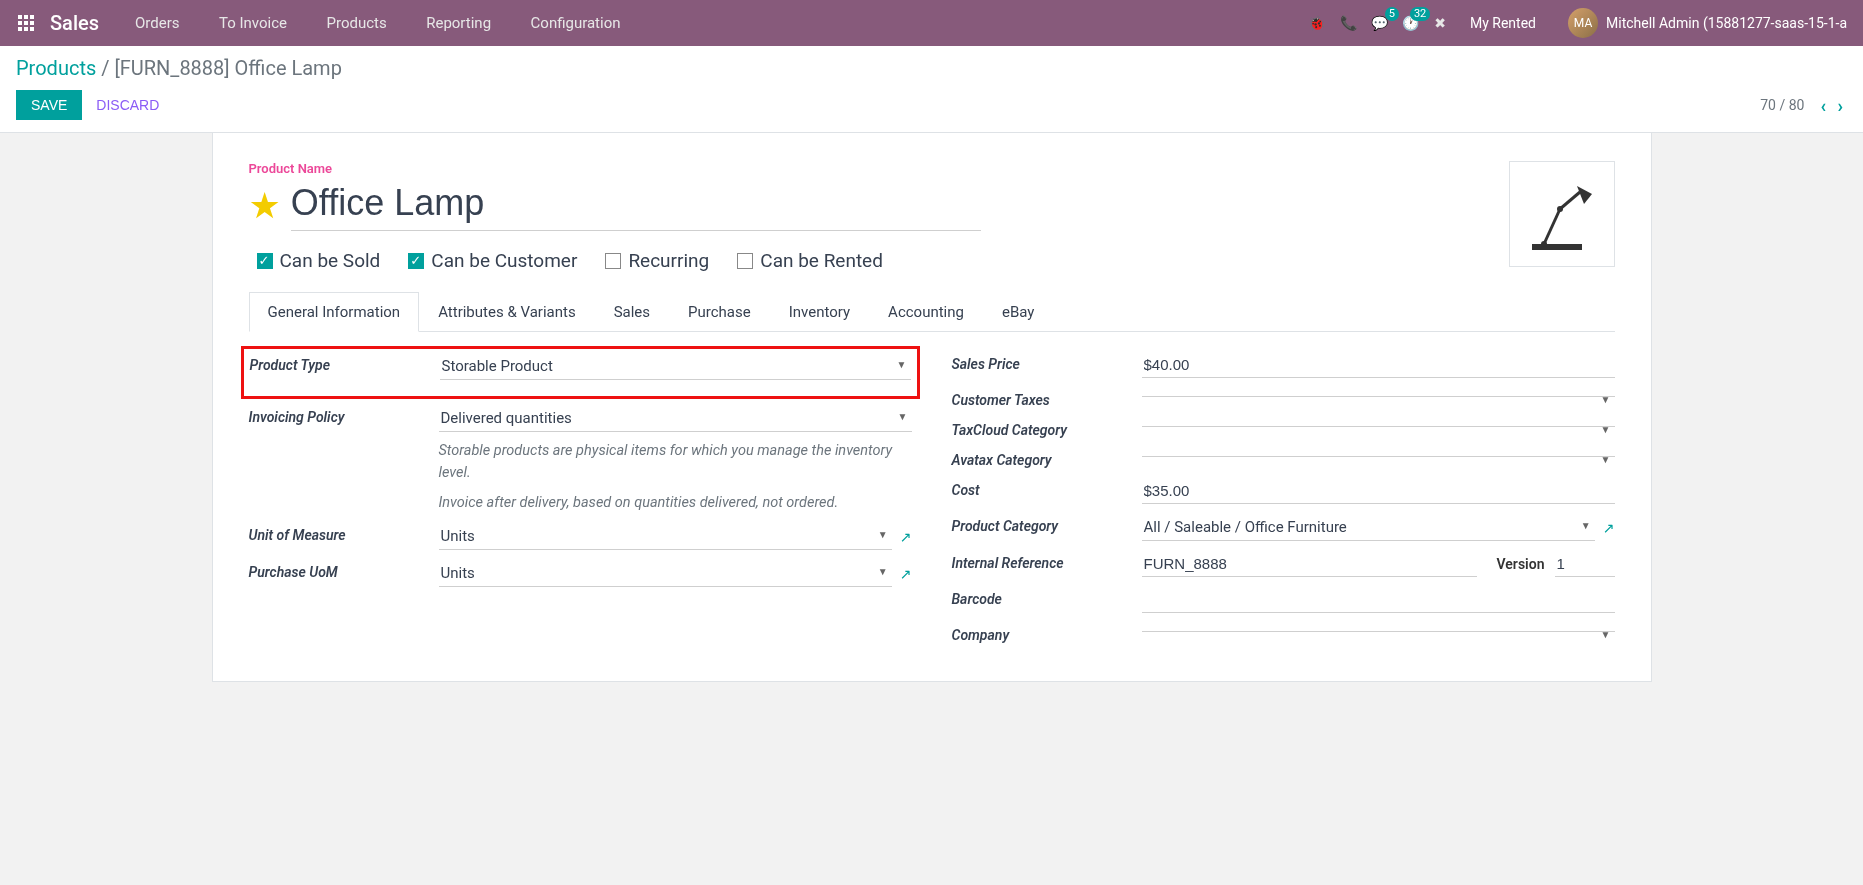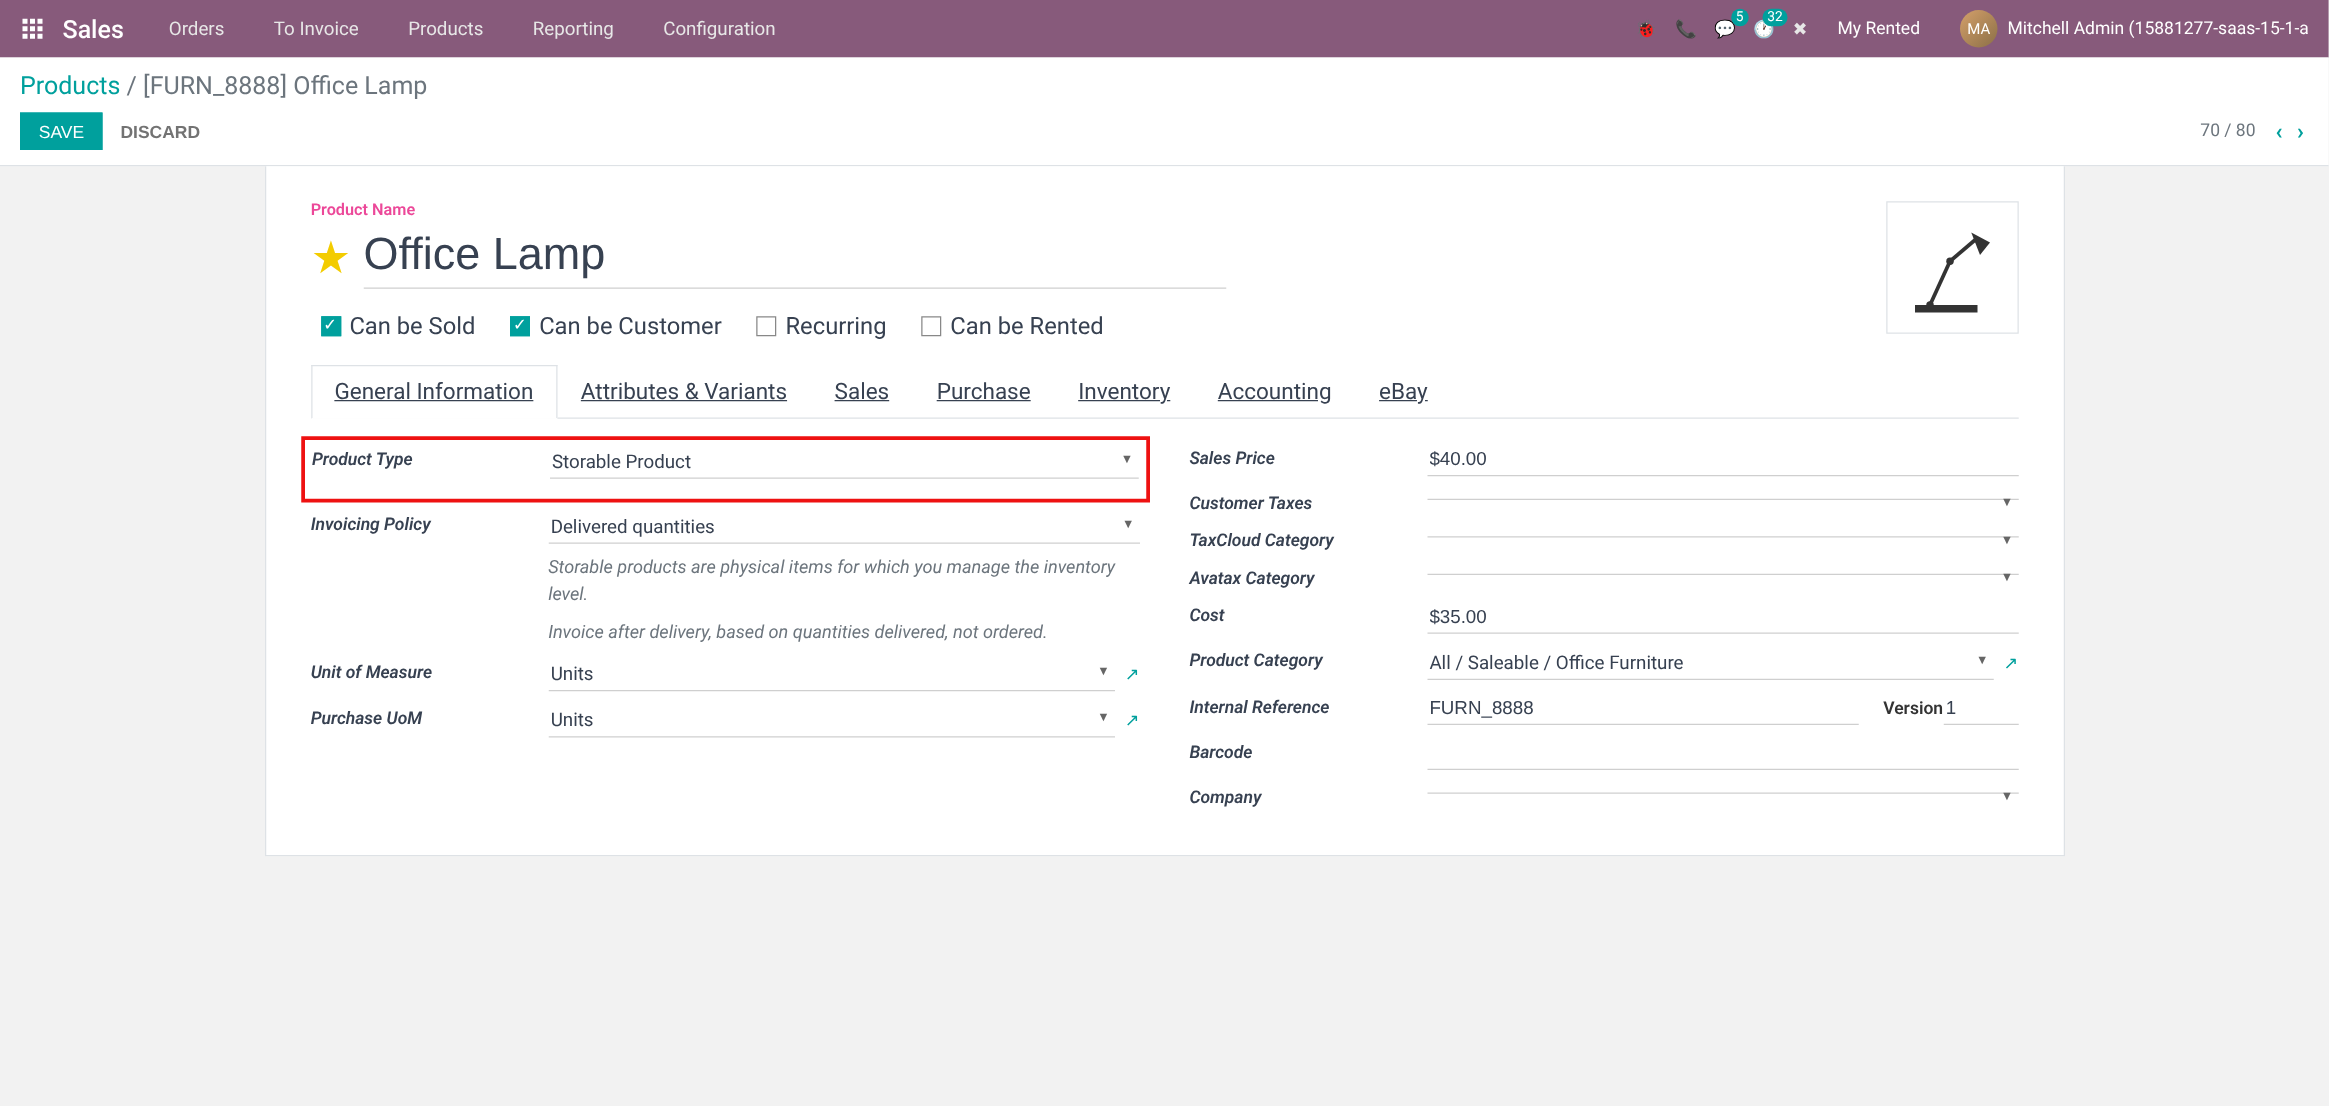--- a/index.html
+++ b/index.html
@@ -20,21 +20,21 @@
   .topnav .user { display: flex; align-items: center; gap: 8px; color: #fff; padding: 0 8px; justify-content: flex-end; }
   .avatar { width: 30px; height: 30px; border-radius: 50%; background: linear-gradient(135deg,#d4a06a,#8b6f47); display:flex;align-items:center;justify-content:center;color:#fff;font-size:12px; }
 
   
   .control-panel { background: #fff; border-bottom: 1px solid #dee2e6; padding: 10px 16px 12px; }
   .breadcrumb { font-size: 20px; color: #6c757d; margin-bottom: 10px; }
   .breadcrumb a { color: #00a09d; text-decoration: none; }
   .cp-row { display:flex; align-items:center; }
   .btn { padding: 6px 14px; font-size: 14px; border: 1px solid transparent; cursor: pointer; }
   .btn-primary { background: #00a09d; color: #fff; border-color: #00a09d; }
-  .btn-link { background: transparent; color: #737373; border: none; font-weight: 700; }
+  .btn-link { background: transparent; color: #8b5cf6; border: none; font-weight: 400; }
   .pager { margin-left: auto; display:flex;align-items:center;gap:12px;color:#6c757d; }
   .pager .arrows span { cursor:pointer; padding: 0 4px; color:#00a09d; font-size: 18px; font-weight: bold; }
 
   
   .view { display:flex; justify-content:center; padding: 0 16px; }
   .sheet { background:#fff; width: 100%; max-width: 1440px; border:1px solid #dee2e6; border-top:none; padding: 28px 36px; position:relative; }
   
   .title-row { display:flex; align-items:flex-start; }
   .title-left { flex:1; }
   .product-label { font-size: 13px; font-weight: 600; color:#ec4899; margin-bottom: 4px; }
@@ -43,40 +43,40 @@
   .name-input { font-size: 36px; font-weight: 400; border:none; border-bottom:1px solid #cfcfcf; background:transparent; width: 690px; padding: 2px 0 6px; color:#374151; }
   .product-image { width:106px; height:106px; border:1px solid #dee2e6; display:flex;align-items:center;justify-content:center; background:#fff; margin-left:20px; }
   
   .checkboxes { margin-top: 18px; display:flex; gap: 28px; flex-wrap:wrap; padding-left: 8px; }
   .chk { display:flex; align-items:center; gap:7px; font-size:19px; color:#374151; }
   .chk .box { width:16px;height:16px;border:1px solid #888;display:inline-block; }
   .chk .box.checked { background:#00a09d;border-color:#00a09d;position:relative; }
   .chk .box.checked::after { content:"✓"; position:absolute; color:#fff; font-size:13px; line-height:14px; left:1px; top:0; }
 
   .tabs { margin-top: 20px; border-bottom: 1px solid #dee2e6; display:flex; }
-  .tab { padding: 10px 18px; font-size: 18px; color:#374151; cursor:pointer; border:1px solid transparent; border-bottom:none;text-decoration:underline; }
+  .tab { padding: 10px 18px; font-size: 15px; color:#374151; cursor:pointer; border:1px solid transparent; border-bottom:none; }
   .tab.active { border-color:#dee2e6; background:#fff; border-bottom:1px solid #fff; margin-bottom:-1px; color:#374151; }
   
   .form-grid { display:flex; gap: 40px; margin-top: 20px; }
   .col { flex:1; }
   .field { display:flex; margin-bottom: 10px; align-items:flex-start; }
   .field > label { width: 190px; font-weight:600; font-size:14px; color:#374151; padding-top:4px;font-style:italic; }
   .field .val { flex:1; position:relative; }
   .select-like { border-bottom:1px solid #cfcfcf; padding: 4px 18px 4px 2px; position:relative; cursor:pointer; font-size:15px; color:#374151; }
   .select-like .caret { position:absolute; right:4px; top:6px; font-size:10px; color:#666; }
   .input-like { border-bottom:1px solid #cfcfcf; padding: 4px 2px; font-size:15px; color:#374151; background:transparent; border-top:none;border-left:none;border-right:none; width:100%; }
   .help-text { font-style: italic; color:#6c757d; margin-top:8px; font-size:14.5px; line-height:1.5; }
   .ext-link { color:#00a09d; cursor:pointer; margin-left:8px; font-size:14px; }
   .val-row { display:flex; align-items:center; }
   .val-row .select-like { flex:1; }
   
   .highlight-box { border: 3px solid #e11; padding: 4px 6px 6px; margin: -6px -8px 6px -8px; }
 
   .inline-row { display:flex; gap: 20px; }
-  .inline-row .subfield { display:flex; align-items:center; }
+  .inline-row .subfield { display:flex; align-items:center; gap:10px; }
   .inline-row .subfield label { font-weight:600; }
 </style>
 </head>
 <body>
 
 <div class="topnav">
   <div class="apps-icon">
     <div class="grid">
         <span></span>
         <span></span>

